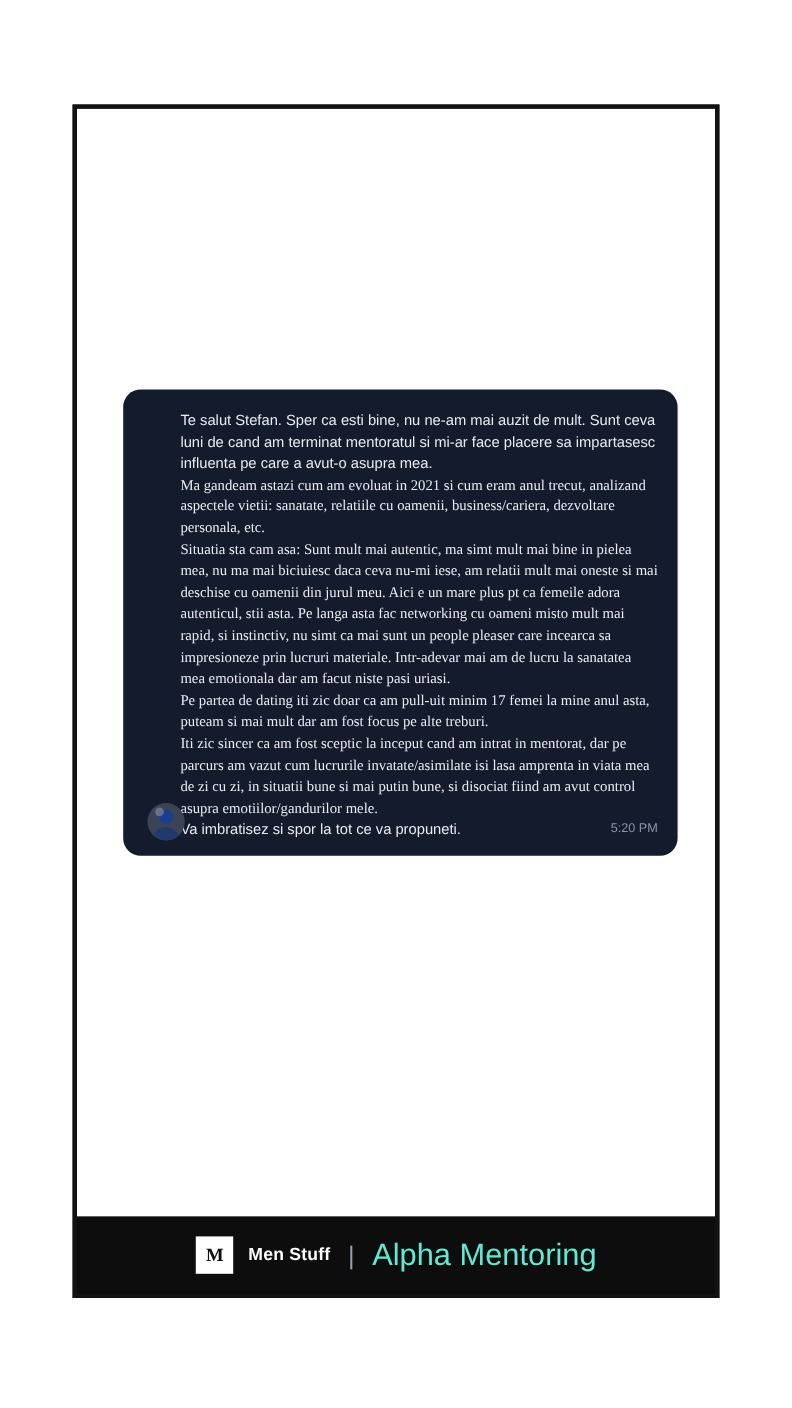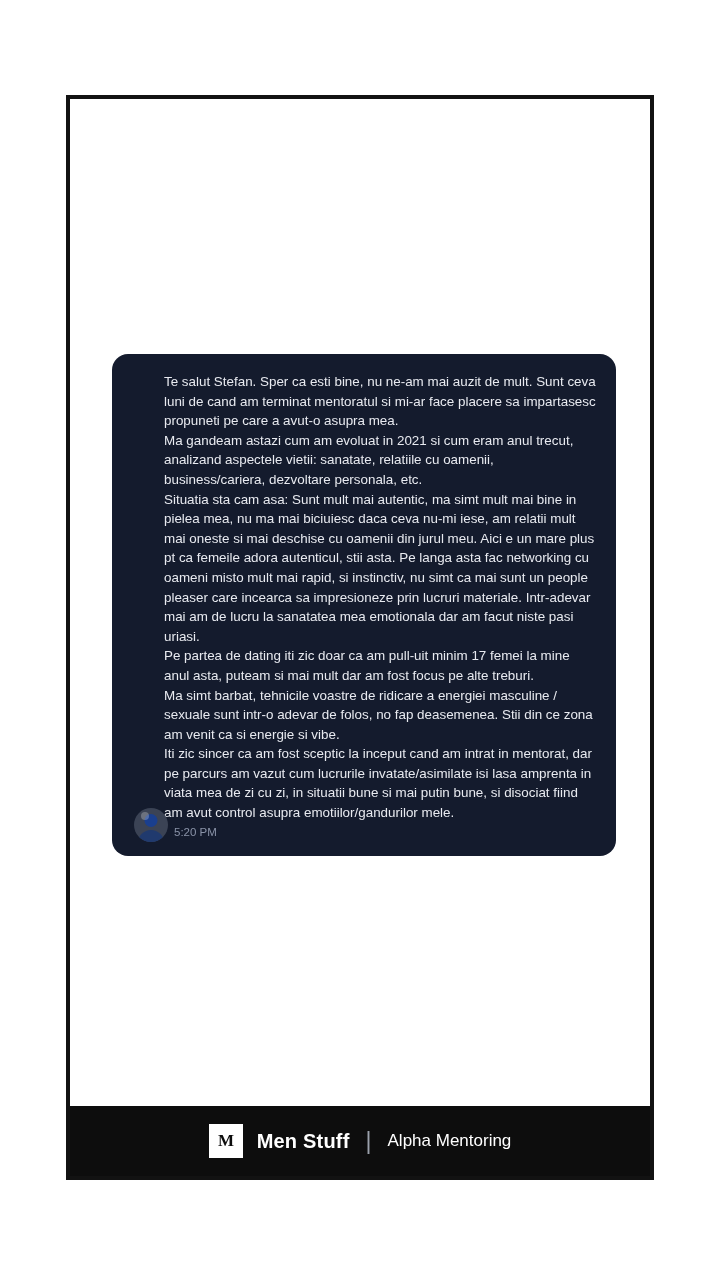--- a/index.html
+++ b/index.html
@@ -50,20 +50,21 @@
     padding: 18px 18px 14px 52px;
     color: #e8eaf0;
     font-size: 13.4px;
     line-height: 19.6px;
   }
   .bubble p {
     margin: 0;
   }
   .bubble p + p {
     margin-top: 0px;
+    font-family: Liberation Serif, serif;
   }
   .bubble .last-line {
     display: flex;
     align-items: flex-end;
     justify-content: space-between;
     gap: 12px;
   }
   .bubble .last-line .txt {
     flex: 1 1 auto;
   }
@@ -136,58 +137,58 @@
     align-items: center;
     justify-content: center;
     color: #0d0d0d;
     font-weight: bold;
     font-size: 17px;
     font-family: "Liberation Serif", serif;
     letter-spacing: -1px;
   }
   .brand-main {
     color: #ffffff;
-    font-size: 20px;
+    font-size: 16px;
     font-weight: bold;
     letter-spacing: 0.2px;
   }
   .brand-sep {
     color: #9aa0ab;
     font-size: 23px;
     font-weight: 300;
     margin: 0 2px;
   }
   .brand-sub {
-    color: #ffffff;
-    font-size: 17px;
+    color: #5eead4;
+    font-size: 28px;
     font-weight: 300;
   }
 </style>
 </head>
 <body>
 
 <div class="screen">
   <div class="frame">
     <div class="canvas">
 
       <div class="bubble">
         <div class="avatar">
           <div class="head"></div>
           <div class="body"></div>
           <div class="shine"></div>
         </div>
 
-        <p>Te salut Stefan. Sper ca esti bine, nu ne-am mai auzit de mult. Sunt ceva luni de cand am terminat mentoratul si mi-ar face placere sa impartasesc propuneti pe care a avut-o asupra mea.</p>
+        <p>Te salut Stefan. Sper ca esti bine, nu ne-am mai auzit de mult. Sunt ceva luni de cand am terminat mentoratul si mi-ar face placere sa impartasesc influenta pe care a avut-o asupra mea.</p>
         <p>Ma gandeam astazi cum am evoluat in 2021 si cum eram anul trecut, analizand aspectele vietii: sanatate, relatiile cu oamenii, business/cariera, dezvoltare personala, etc.</p>
         <p>Situatia sta cam asa: Sunt mult mai autentic, ma simt mult mai bine in pielea mea, nu ma mai biciuiesc daca ceva nu-mi iese, am relatii mult mai oneste si mai deschise cu oamenii din jurul meu. Aici e un mare plus pt ca femeile adora autenticul, stii asta. Pe langa asta fac networking cu oameni misto mult mai rapid, si instinctiv, nu simt ca mai sunt un people pleaser care incearca sa impresioneze prin lucruri materiale. Intr-adevar mai am de lucru la sanatatea mea emotionala dar am facut niste pasi uriasi.</p>
         <p>Pe partea de dating iti zic doar ca am pull-uit minim 17 femei la mine anul asta, puteam si mai mult dar am fost focus pe alte treburi.</p>
-        <p>Ma simt barbat, tehnicile voastre de ridicare a energiei masculine / sexuale sunt intr-o adevar de folos, no fap deasemenea. Stii din ce zona am venit ca si energie si vibe.</p>
         <p>Iti zic sincer ca am fost sceptic la inceput cand am intrat in mentorat, dar pe parcurs am vazut cum lucrurile invatate/asimilate isi lasa amprenta in viata mea de zi cu zi, in situatii bune si mai putin bune, si disociat fiind am avut control asupra emotiilor/gandurilor mele.</p>
 
         <div class="last-line">
+          <span class="txt">Va imbratisez si spor la tot ce va propuneti.</span>
           <span class="timestamp">5:20 PM</span>
         </div>
       </div>
 
     </div>
 
     <div class="footer">
       <div class="logo-mark">M</div>
       <div class="brand-main">Men Stuff</div>
       <div class="brand-sep">|</div>

